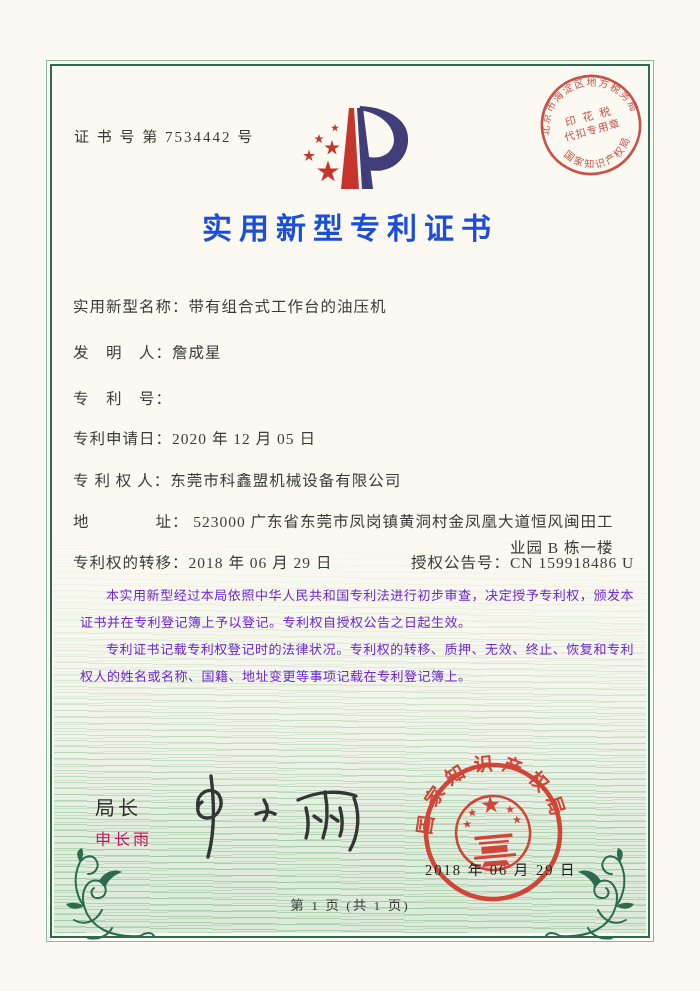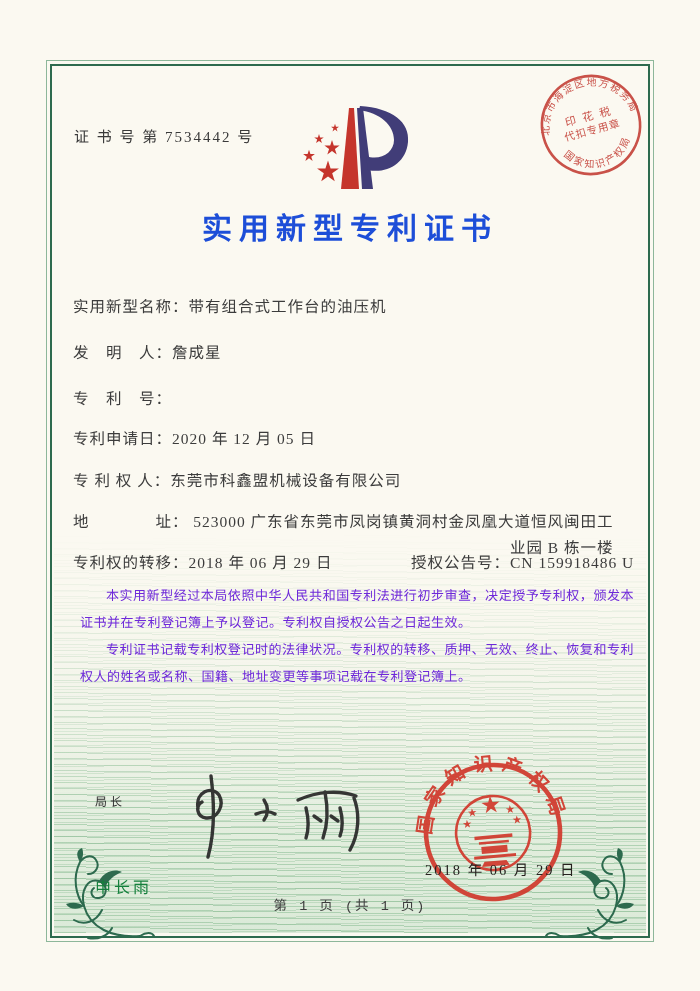--- a/index.html
+++ b/index.html
@@ -43,30 +43,30 @@
   .fvalue{letter-spacing:1px;font-family:Liberation Serif, serif;}
   .addr-val{width:425px;line-height:26px;}
   .grant-right{position:absolute;left:318px;top:0;display:flex;margin-left:20px;}
 
   
   .body-text{position:absolute;left:73px;right:66px;top:582px;z-index:5;
     font-size:13px;line-height:27px;color:#6d28d9;text-align:justify;margin-left:7px;}
   .body-text p{margin:0;text-indent:2em;letter-spacing:.5px;}
 
   
-  .director-title{position:absolute;left:95px;top:792px;font-size:12px;letter-spacing:3px;color:#2f2f2f;z-index:5;}
-  .director-name{position:absolute;left:95px;top:826px;font-size:16px;letter-spacing:3px;color:#15803d;z-index:5;margin-top:48px;}
+  .director-title{position:absolute;left:95px;top:792px;font-size:20px;letter-spacing:3px;color:#2f2f2f;z-index:5;}
+  .director-name{position:absolute;left:95px;top:826px;font-size:16px;letter-spacing:3px;color:#be185d;z-index:5;}
   .sig{position:absolute;left:168px;top:762px;z-index:5;}
 
   
   .seal{position:absolute;left:408px;top:747px;z-index:4;transform:rotate(-5deg);opacity:.93;}
   .seal-date{position:absolute;left:425px;top:858px;font-size:14.5px;letter-spacing:2px;color:#26211f;z-index:6;}
 
   .footer{position:absolute;left:0;right:0;top:894px;text-align:center;font-size:13.5px;
-    letter-spacing:2px;color:#3d3d3d;z-index:5;font-family:Liberation Mono, monospace;}
+    letter-spacing:2px;color:#3d3d3d;z-index:5;}
 
   
   .orn{position:absolute;z-index:3;}
   .orn-left{left:42px;top:848px;}
   .orn-right{right:42px;top:848px;transform:scaleX(-1);}
 </style>
 </head>
 <body>
 
 <svg width="0" height="0" style="position:absolute" aria-hidden="true">

